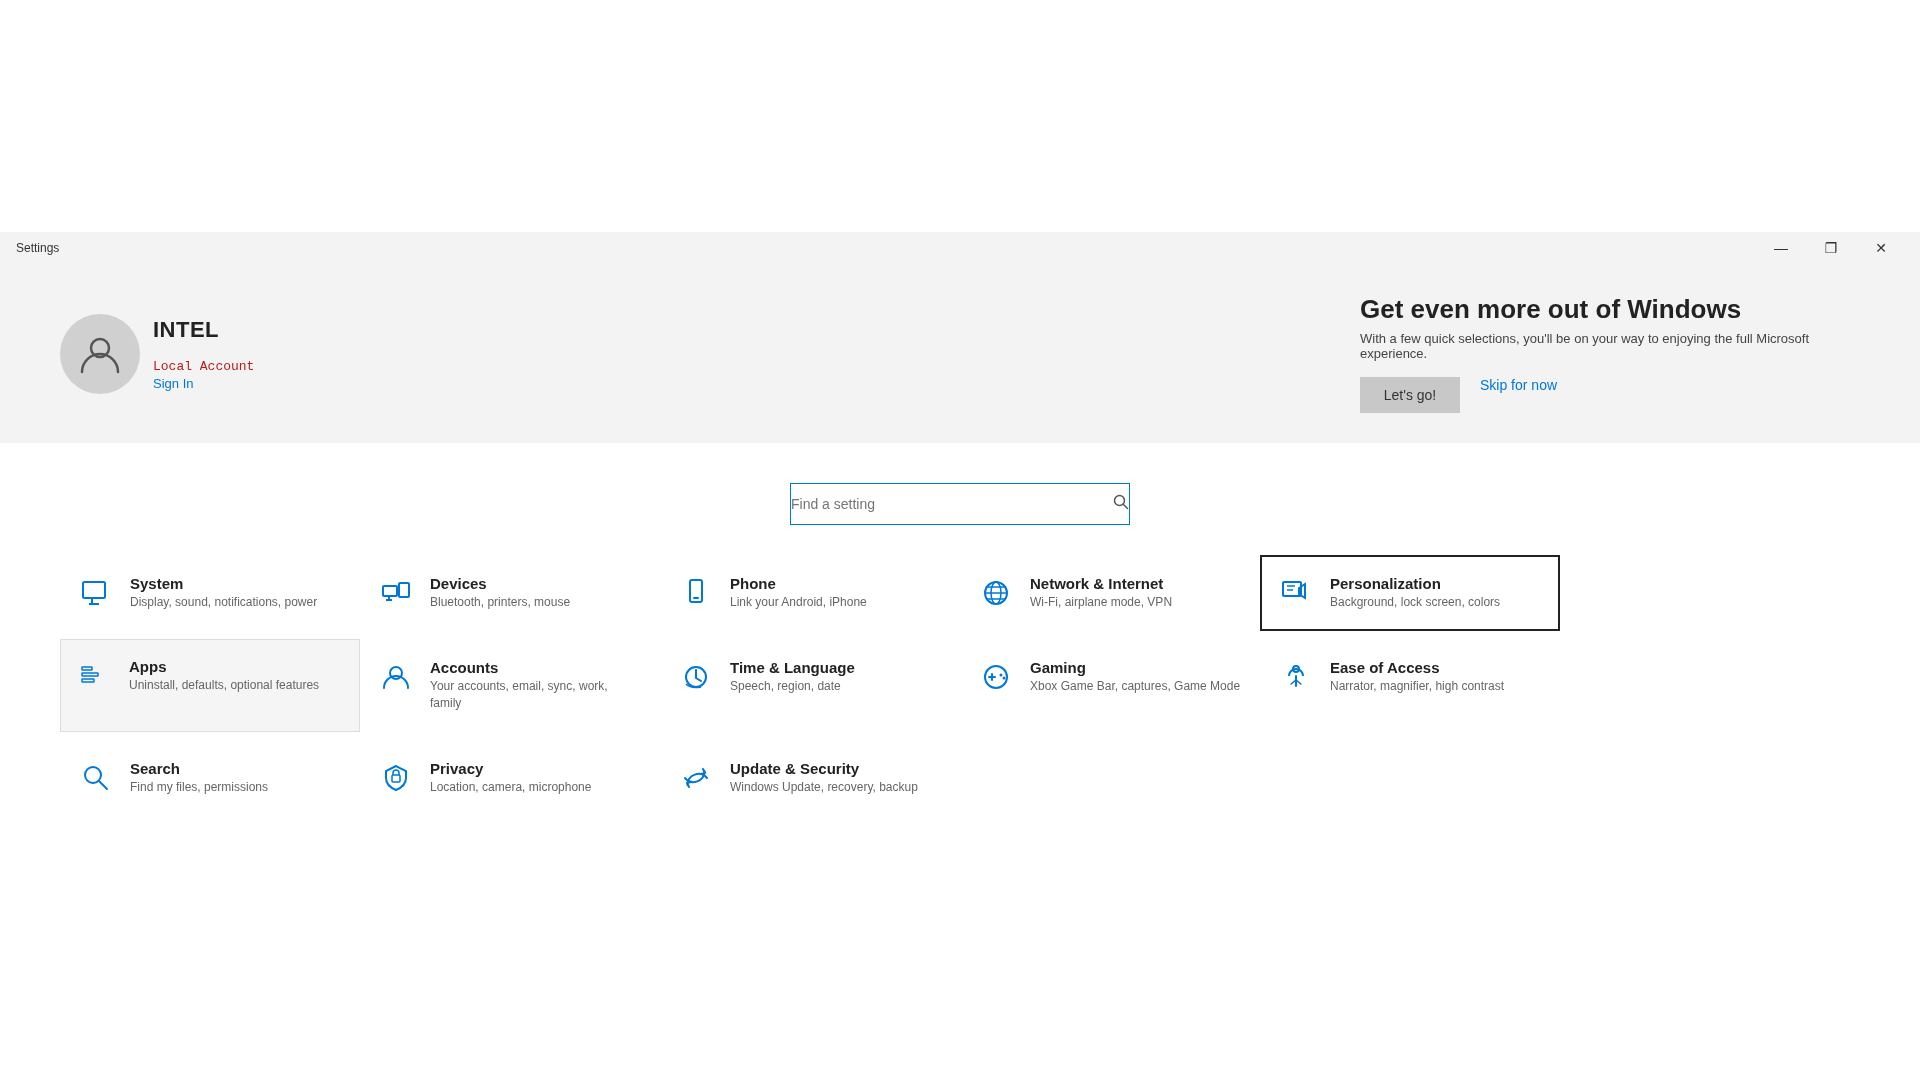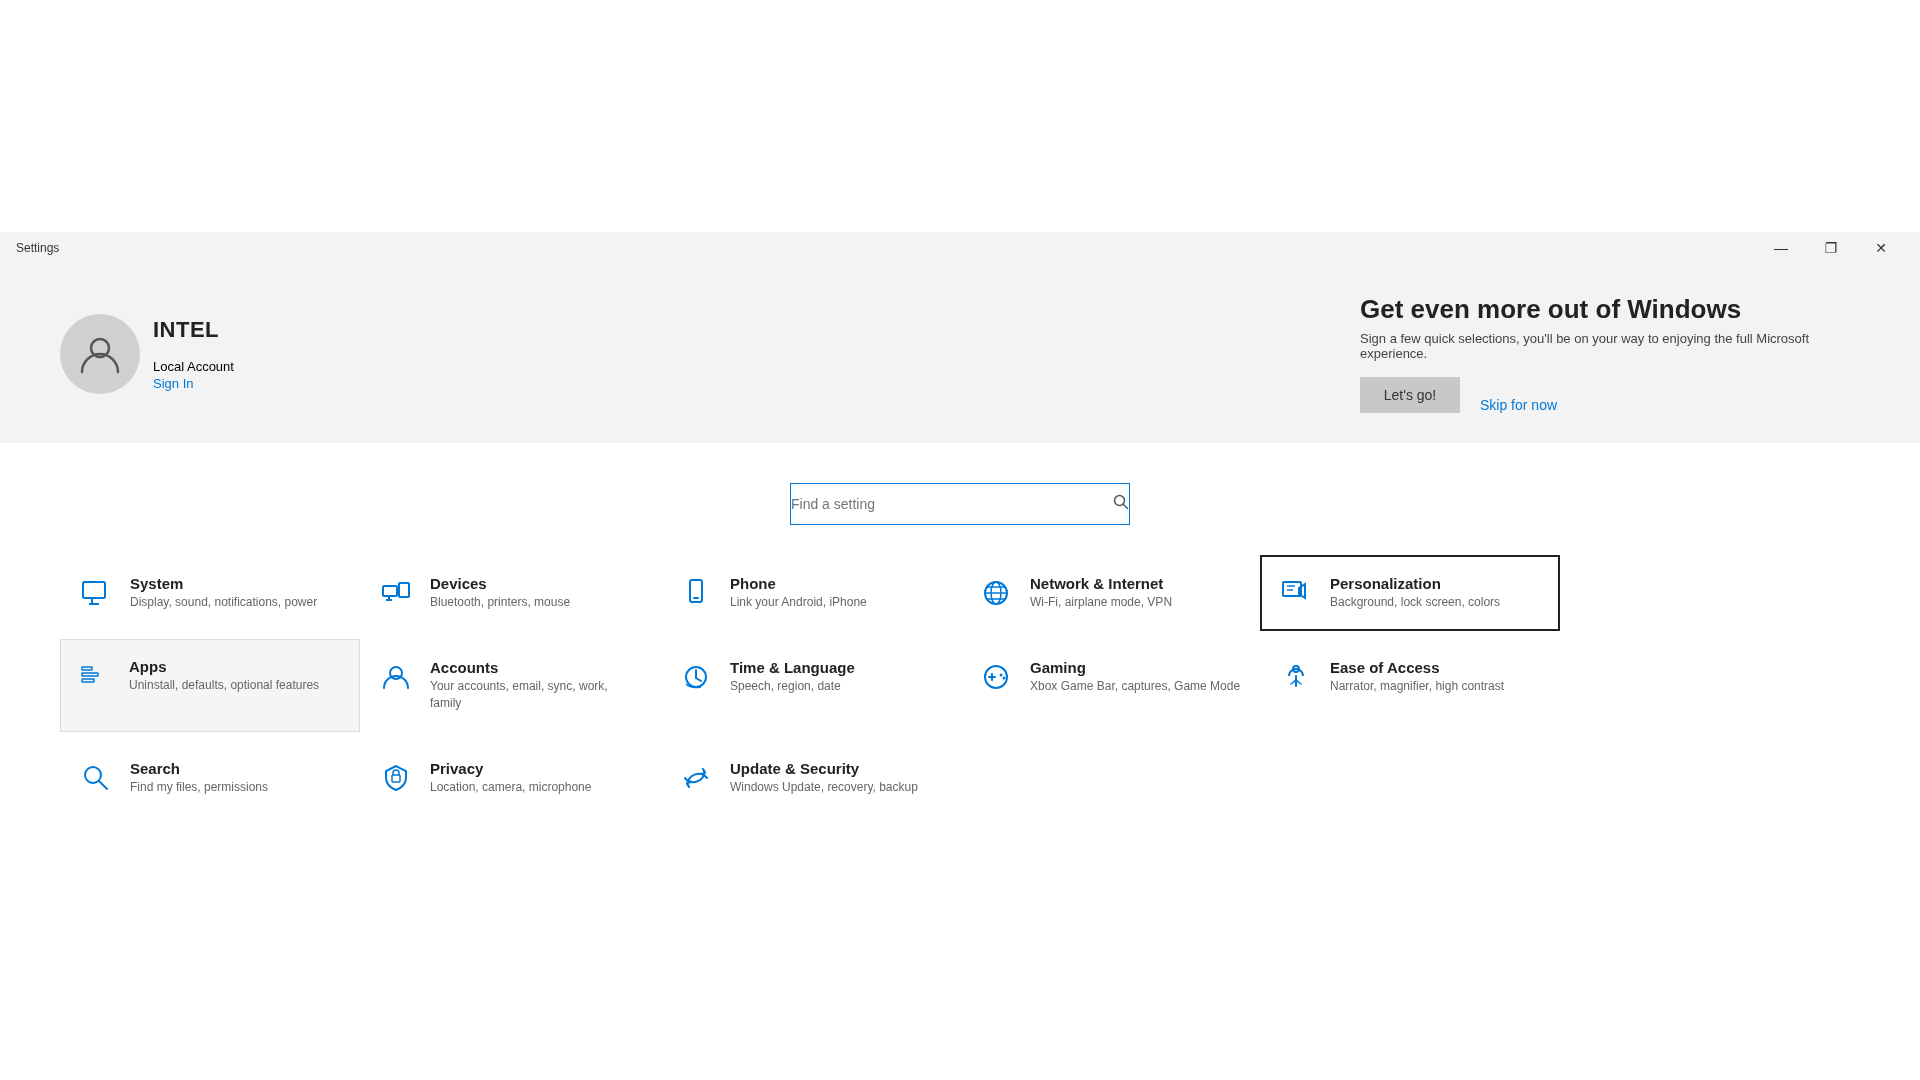--- a/index.html
+++ b/index.html
@@ -76,22 +76,23 @@
       color: #555;
     }
     .account-info .username {
       font-size: 22px;
       font-weight: 700;
       color: #222;
       letter-spacing: 0.5px;
     }
     .account-info .account-type {
       font-size: 13px;
-      color: #000000;
+      color: #b91c1c;
       margin-top: 16px;
+      font-family: Liberation Mono, monospace;
     }
     .account-info .sign-in-link {
       font-size: 13px;
       color: #0078d7;
       cursor: pointer;
       text-decoration: none;
       display: block;
       margin-top: 2px;
     }
     .account-right {
@@ -104,21 +105,21 @@
       margin-bottom: 6px;
     }
     .banner-subtitle {
       font-size: 13px;
       color: #444;
       margin-bottom: 16px;
       max-width: 500px;
     }
     .banner-actions {
       display: flex;
-      align-items: flex-end;
+      align-items: flex-start;
       gap: 20px;
     }
     .lets-go-btn {
       background: #c8c8c8;
       border: none;
       padding: 10px 22px;
       font-size: 14px;
       cursor: pointer;
       color: #333;
       min-width: 100px;
@@ -236,21 +237,21 @@
       </svg>
     </div>
     <div class="account-info">
       <div class="username">INTEL</div>
       <div class="account-type">Local Account</div>
       <a class="sign-in-link">Sign In</a>
     </div>
   </div>
   <div class="account-right">
     <div class="banner-title">Get even more out of Windows</div>
-    <div class="banner-subtitle">Sign a few quick selections, you'll be on your way to enjoying the full Microsoft experience.</div>
+    <div class="banner-subtitle">With a few quick selections, you'll be on your way to enjoying the full Microsoft experience.</div>
     <div class="banner-actions">
       <button class="lets-go-btn">Let's go!</button>
       <button class="skip-link">Skip for now</button>
     </div>
   </div>
 </div>
 
 <div class="search-area">
   <div class="search-box">
     <input class="search-input" type="text" placeholder="Find a setting" style="">

